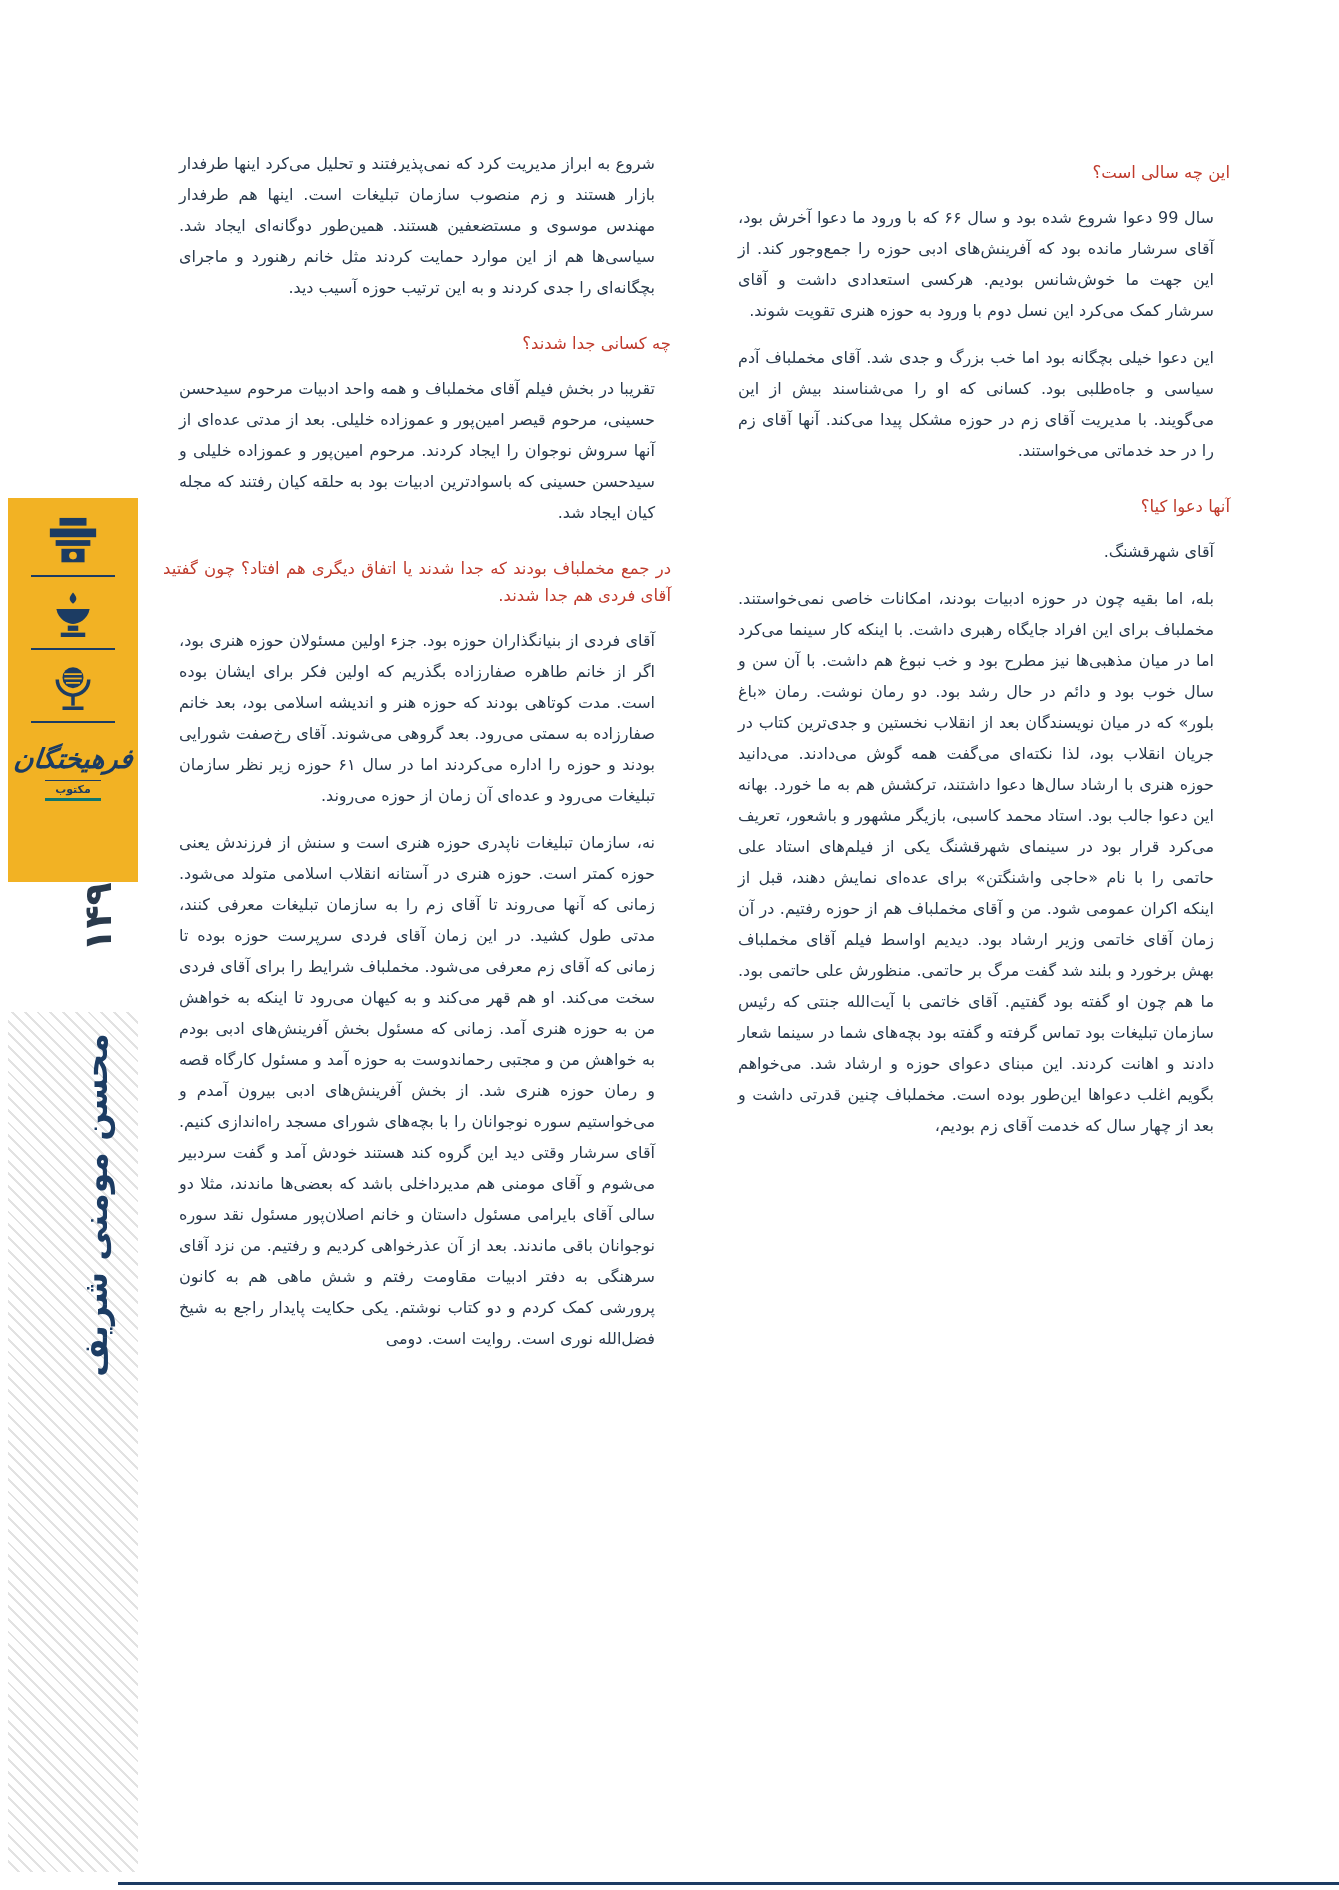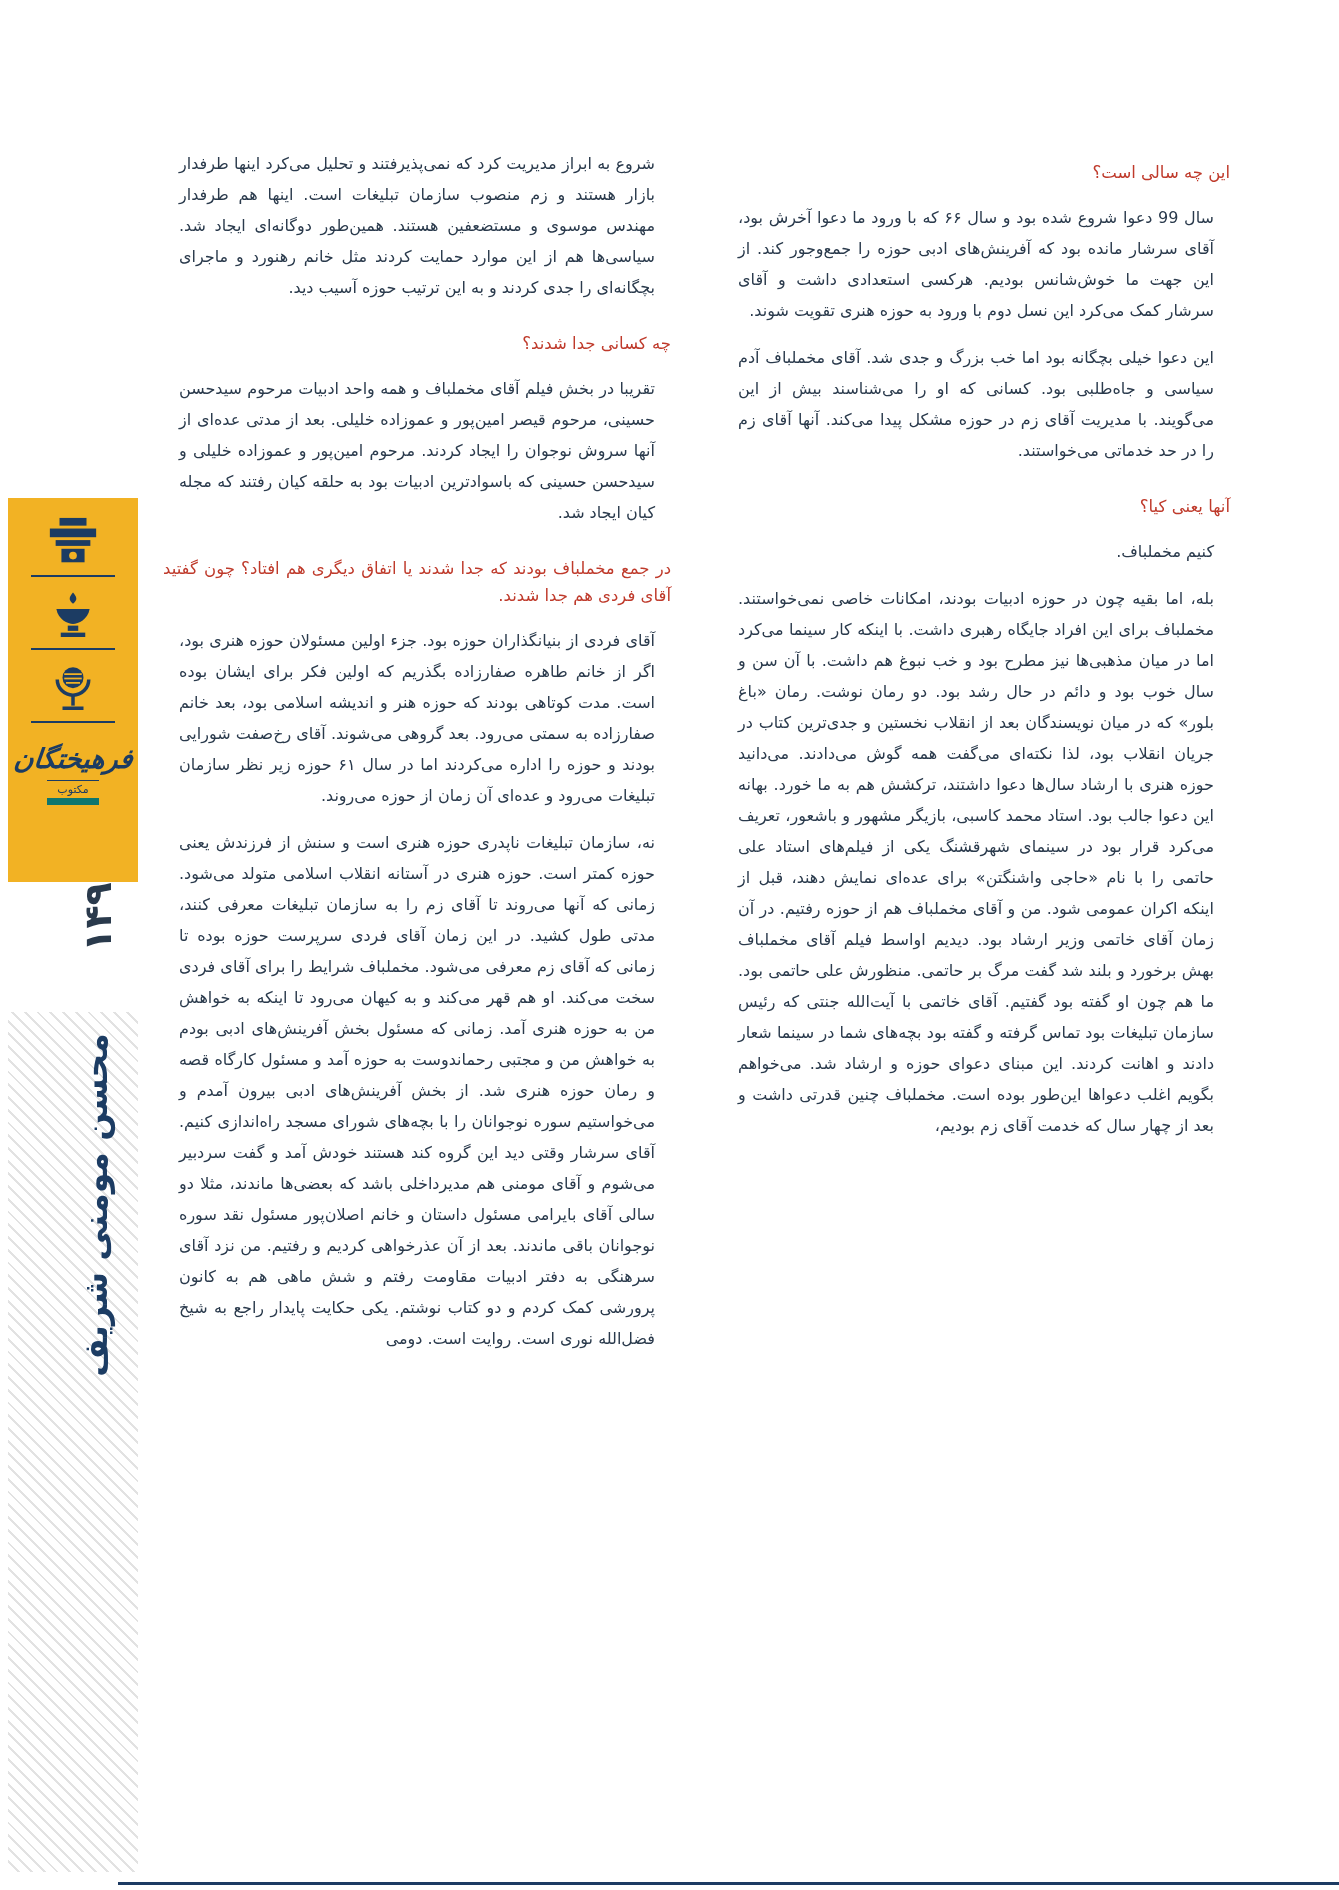--- a/index.html
+++ b/index.html
@@ -41,22 +41,22 @@
   .shelf{width:84px;height:2px;background:#1c3c63;margin-top:5px;}
   .brand-word{
     margin-top:8px;
     font-size:27px;font-weight:bold;font-style:italic;
     color:#1c3c63;letter-spacing:-1px;
     transform:skewX(-6deg);
   }
   .brand-sub{
     margin-top:6px;
     font-size:11px;letter-spacing:2px;color:#1c3c63;
-    border-top:1px solid #1c3c63;border-bottom:7px solid #0f766e;
-    padding:2px 10px;font-weight:normal;
+    border-top:1px solid #1c3c63;border-bottom:3px solid #0f766e;
+    padding:2px 10px;font-weight:bold;
   }
 
   
   .page-num{
     position:absolute;left:48px;top:884px;width:100px;height:66px;
     display:flex;align-items:center;justify-content:center;
     transform:rotate(-90deg);
     font-size:38px;font-weight:600;color:#2a3a4c;
   }
 
@@ -80,22 +80,22 @@
 </style>
 </head>
 <body>
 
 <div class="page">
 
   <section class="col col-right" id="col-right">
       <h3 class="q">این چه سالی است؟</h3>
       <p class="a">سال 99 دعوا شروع شده بود و سال ۶۶ که با ورود ما دعوا آخرش بود، آقای سرشار مانده بود که آفرینش‌های ادبی حوزه را جمع‌وجور کند. از این جهت ما خوش‌شانس بودیم. هرکسی استعدادی داشت و آقای سرشار کمک می‌کرد این نسل دوم با ورود به حوزه هنری تقویت شوند.</p>
       <p class="a">این دعوا خیلی بچگانه بود اما خب بزرگ و جدی شد. آقای مخملباف آدم سیاسی و جاه‌طلبی بود. کسانی که او را می‌شناسند بیش از این می‌گویند. با مدیریت آقای زم در حوزه مشکل پیدا می‌کند. آنها آقای زم را در حد خدماتی می‌خواستند.</p>
-      <h3 class="q">آنها یعنی کیا؟</h3>
-      <p class="a">کنیم مخملباف.</p>
+      <h3 class="q">آنها دعوا کیا؟</h3>
+      <p class="a">آقای شهرقشنگ.</p>
       <p class="a">بله، اما بقیه چون در حوزه ادبیات بودند، امکانات خاصی نمی‌خواستند. مخملباف برای این افراد جایگاه رهبری داشت. با اینکه کار سینما می‌کرد اما در میان مذهبی‌ها نیز مطرح بود و خب نبوغ هم داشت. با آن سن و سال خوب بود و دائم در حال رشد بود. دو رمان نوشت. رمان «باغ بلور» که در میان نویسندگان بعد از انقلاب نخستین و جدی‌ترین کتاب در جریان انقلاب بود، لذا نکته‌ای می‌گفت همه گوش می‌دادند. می‌دانید حوزه هنری با ارشاد سال‌ها دعوا داشتند، ترکشش هم به ما خورد. بهانه این دعوا جالب بود. استاد محمد کاسبی، بازیگر مشهور و باشعور، تعریف می‌کرد قرار بود در سینمای شهرقشنگ یکی از فیلم‌های استاد علی حاتمی را با نام «حاجی واشنگتن» برای عده‌ای نمایش دهند، قبل از اینکه اکران عمومی شود. من و آقای مخملباف هم از حوزه رفتیم. در آن زمان آقای خاتمی وزیر ارشاد بود. دیدیم اواسط فیلم آقای مخملباف بهش برخورد و بلند شد گفت مرگ بر حاتمی. منظورش علی حاتمی بود. ما هم چون او گفته بود گفتیم. آقای خاتمی با آیت‌الله جنتی که رئیس سازمان تبلیغات بود تماس گرفته و گفته بود بچه‌های شما در سینما شعار دادند و اهانت کردند. این مبنای دعوای حوزه و ارشاد شد. می‌خواهم بگویم اغلب دعواها این‌طور بوده است. مخملباف چنین قدرتی داشت و بعد از چهار سال که خدمت آقای زم بودیم،</p>
     </section>
 
   <section class="col col-left" id="col-left">
       <p class="a">شروع به ابراز مدیریت کرد که نمی‌پذیرفتند و تحلیل می‌کرد اینها طرفدار بازار هستند و زم منصوب سازمان تبلیغات است. اینها هم طرفدار مهندس موسوی و مستضعفین هستند. همین‌طور دوگانه‌ای ایجاد شد. سیاسی‌ها هم از این موارد حمایت کردند مثل خانم رهنورد و ماجرای بچگانه‌ای را جدی کردند و به این ترتیب حوزه آسیب دید.</p>
       <h3 class="q">چه کسانی جدا شدند؟</h3>
       <p class="a">تقریبا در بخش فیلم آقای مخملباف و همه واحد ادبیات مرحوم سیدحسن حسینی، مرحوم قیصر امین‌پور و عموزاده خلیلی. بعد از مدتی عده‌ای از آنها سروش نوجوان را ایجاد کردند. مرحوم امین‌پور و عموزاده خلیلی و سیدحسن حسینی که باسوادترین ادبیات بود به حلقه کیان رفتند که مجله کیان ایجاد شد.</p>
       <h3 class="q">در جمع مخملباف بودند که جدا شدند یا اتفاق دیگری هم افتاد؟ چون گفتید آقای فردی هم جدا شدند.</h3>
       <p class="a">آقای فردی از بنیانگذاران حوزه بود. جزء اولین مسئولان حوزه هنری بود، اگر از خانم طاهره صفارزاده بگذریم که اولین فکر برای ایشان بوده است. مدت کوتاهی بودند که حوزه هنر و اندیشه اسلامی بود، بعد خانم صفارزاده به سمتی می‌رود. بعد گروهی می‌شوند. آقای رخ‌صفت شورایی بودند و حوزه را اداره می‌کردند اما در سال ۶۱ حوزه زیر نظر سازمان تبلیغات می‌رود و عده‌ای آن زمان از حوزه می‌روند.</p>
       <p class="a">نه، سازمان تبلیغات ناپدری حوزه هنری است و سنش از فرزندش یعنی حوزه کمتر است. حوزه هنری در آستانه انقلاب اسلامی متولد می‌شود. زمانی که آنها می‌روند تا آقای زم را به سازمان تبلیغات معرفی کنند، مدتی طول کشید. در این زمان آقای فردی سرپرست حوزه بوده تا زمانی که آقای زم معرفی می‌شود. مخملباف شرایط را برای آقای فردی سخت می‌کند. او هم قهر می‌کند و به کیهان می‌رود تا اینکه به خواهش من به حوزه هنری آمد. زمانی که مسئول بخش آفرینش‌های ادبی بودم به خواهش من و مجتبی رحماندوست به حوزه آمد و مسئول کارگاه قصه و رمان حوزه هنری شد. از بخش آفرینش‌های ادبی بیرون آمدم و می‌خواستیم سوره نوجوانان را با بچه‌های شورای مسجد راه‌اندازی کنیم. آقای سرشار وقتی دید این گروه کند هستند خودش آمد و گفت سردبیر می‌شوم و آقای مومنی هم مدیرداخلی باشد که بعضی‌ها ماندند، مثلا دو سالی آقای بایرامی مسئول داستان و خانم اصلان‌پور مسئول نقد سوره نوجوانان باقی ماندند. بعد از آن عذرخواهی کردیم و رفتیم. من نزد آقای سرهنگی به دفتر ادبیات مقاومت رفتم و شش ماهی هم به کانون پرورشی کمک کردم و دو کتاب نوشتم. یکی حکایت پایدار راجع به شیخ فضل‌الله نوری است. روایت است. دومی</p>

